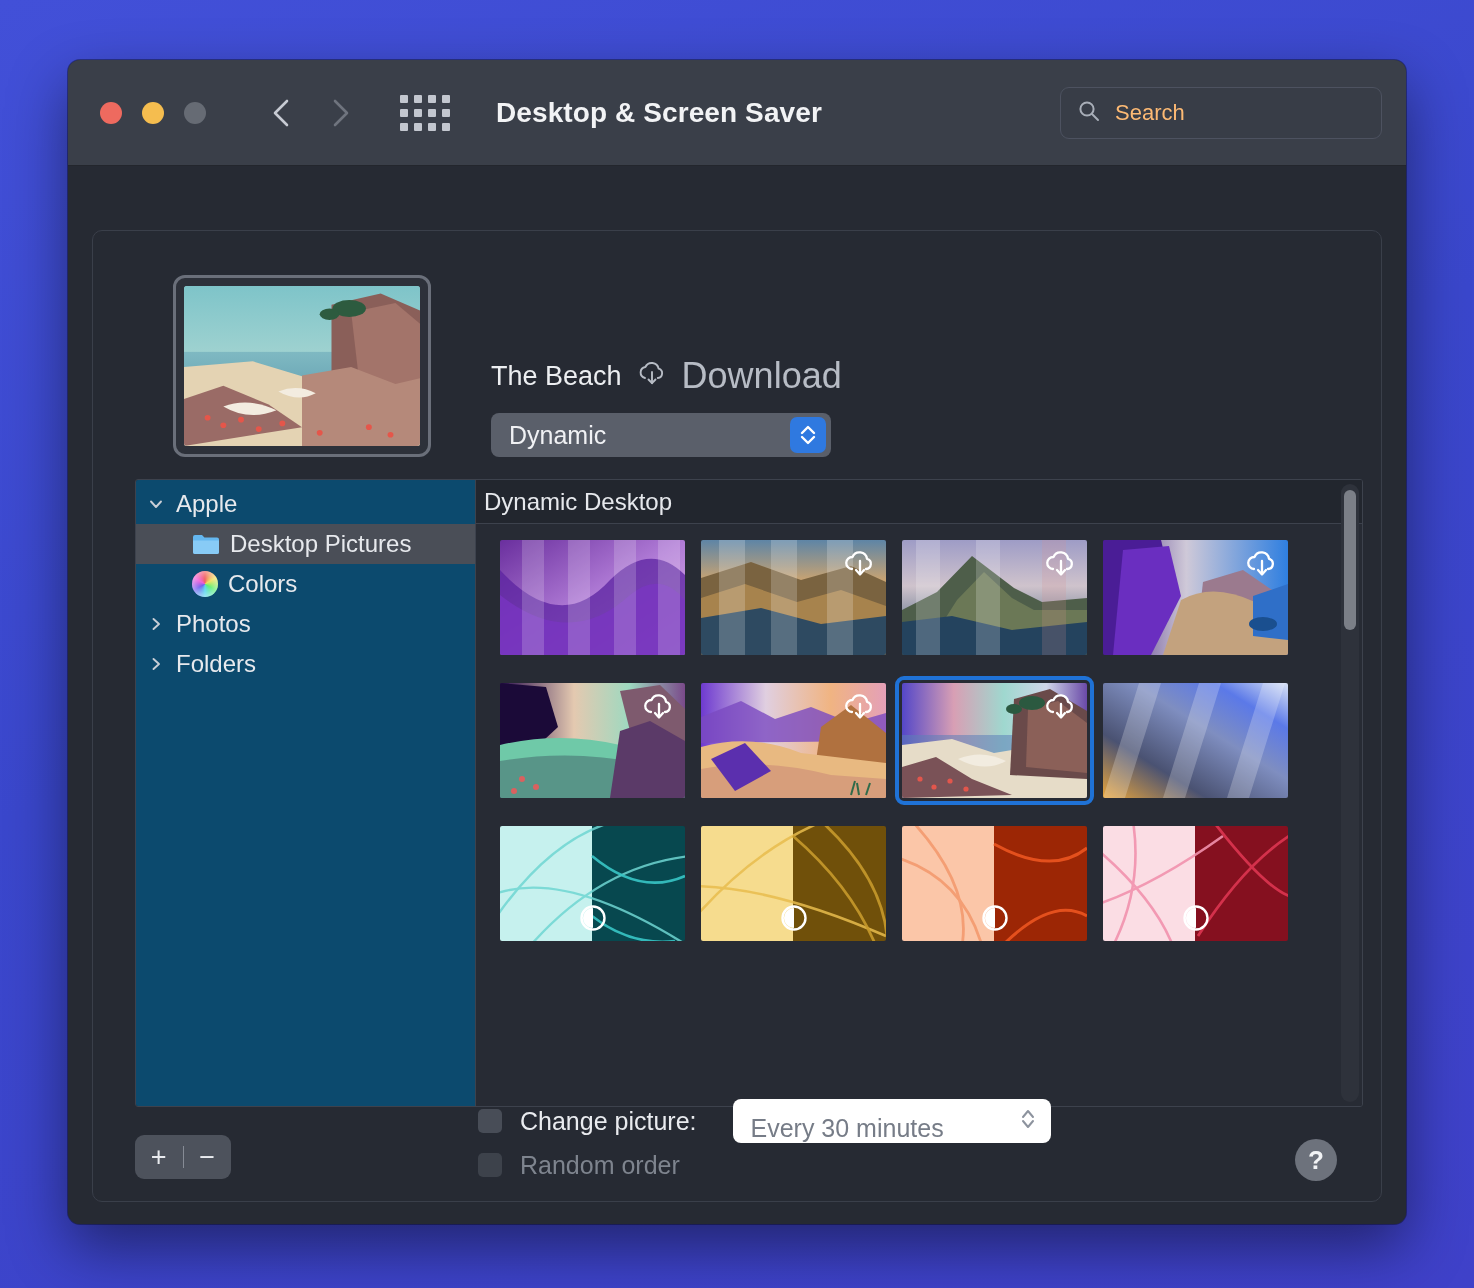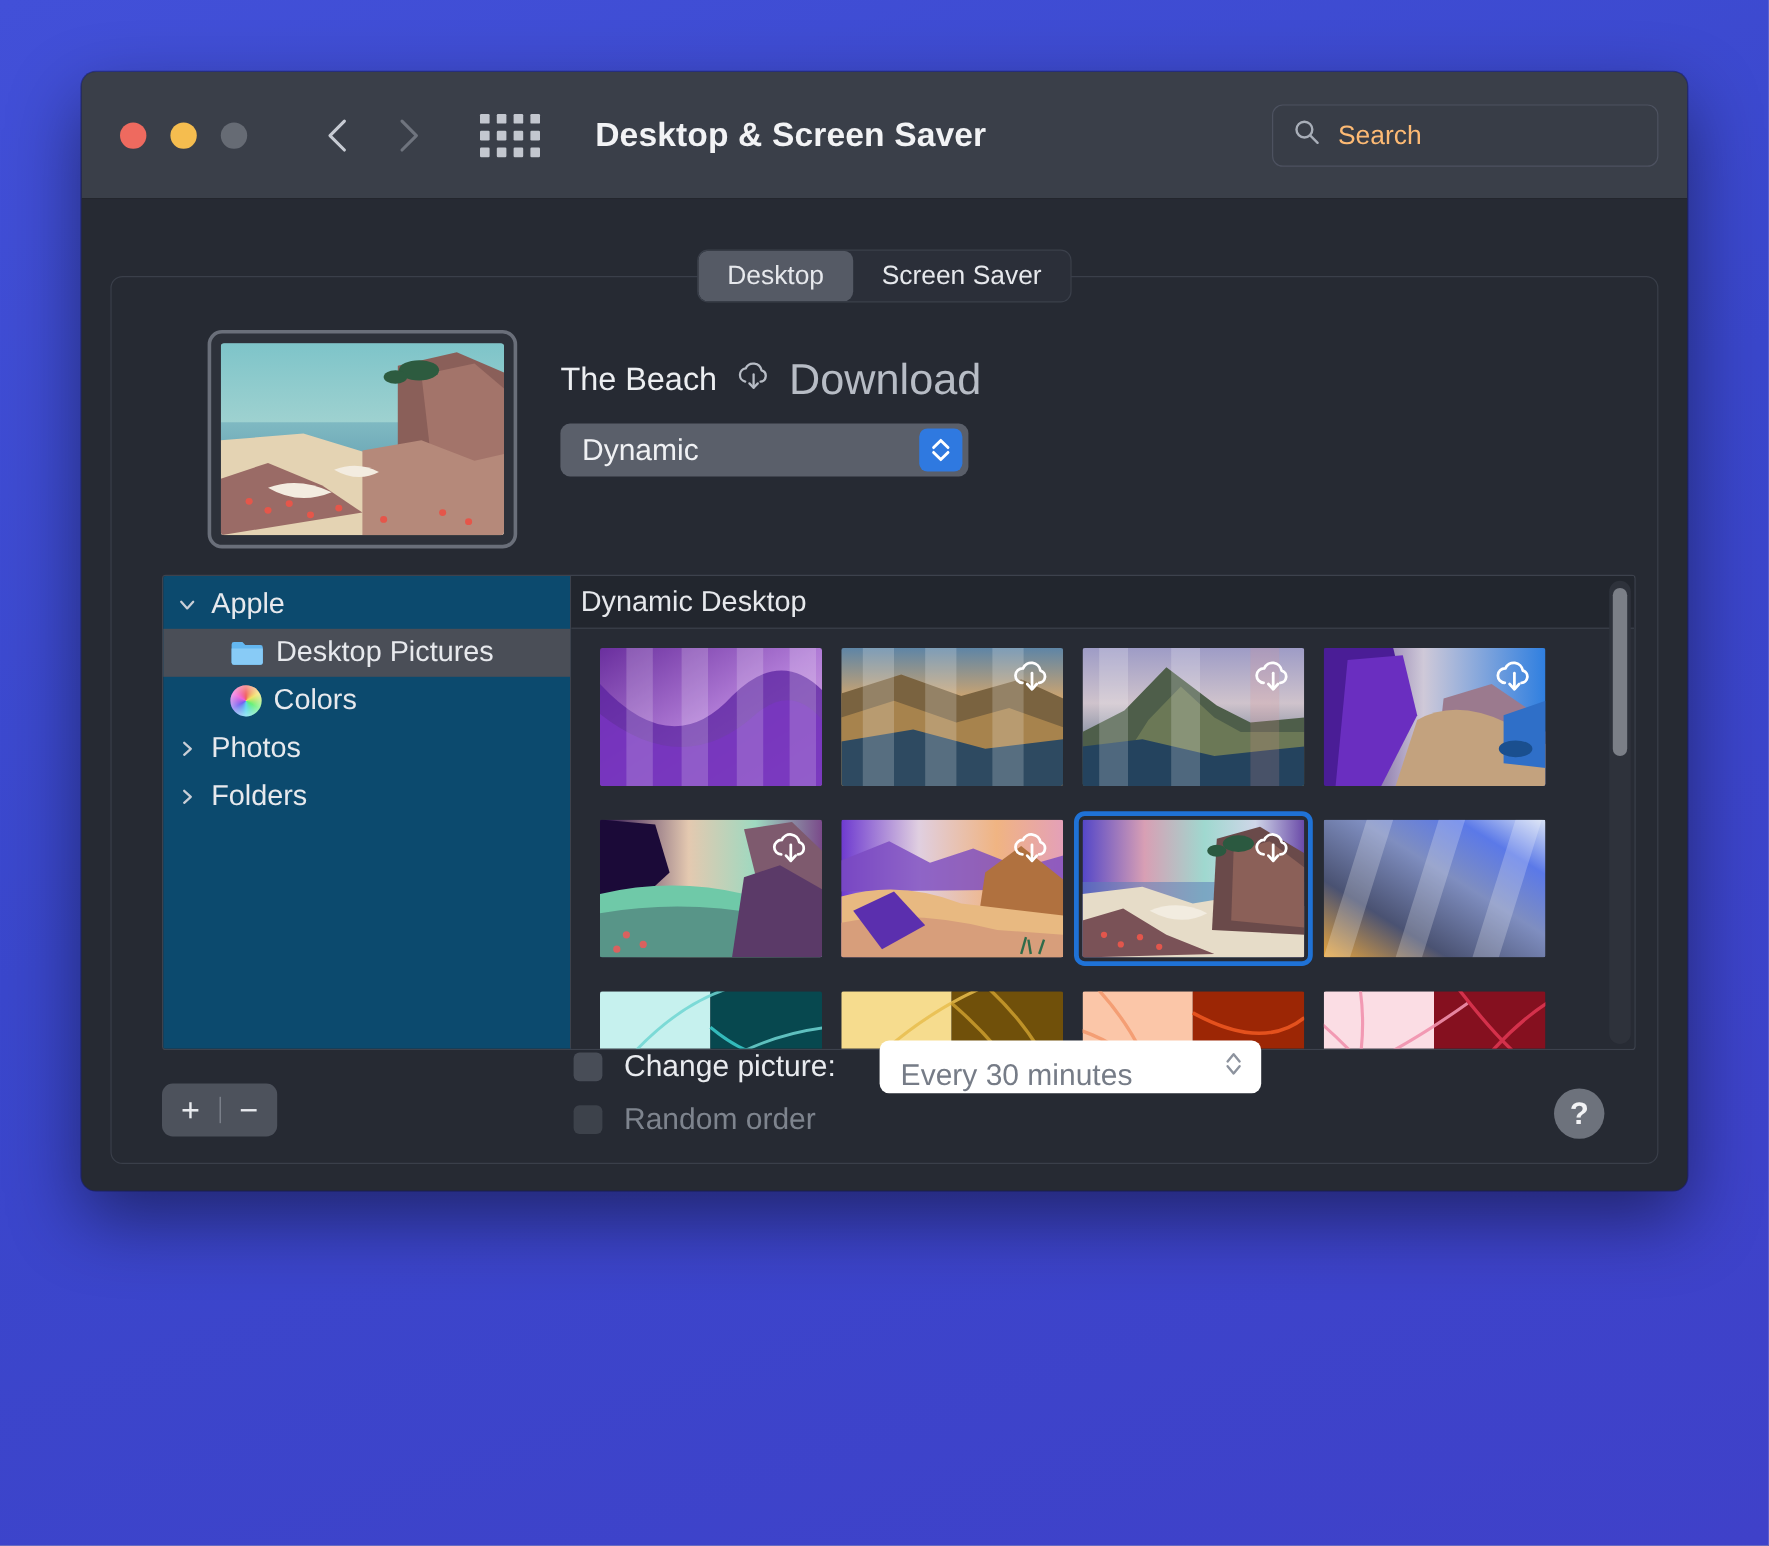--- a/index.html
+++ b/index.html
@@ -9,21 +9,21 @@
     overflow: hidden;
   }
   body {
     background: linear-gradient(160deg, #4250d8 0%, #3a47cc 45%, #3f41c9 100%);
   }
 
   
   .window {
     position: absolute;
     left: 68px; top: 60px;
-    width: 1338px; height: 932px;
+    width: 1338px; height: 1164px;
     background: #282c35;
     border-radius: 12px;
     box-shadow: 0 24px 60px rgba(0,0,0,.45), 0 0 0 1px rgba(0,0,0,.35);
     overflow: hidden;
     display: flex; flex-direction: column;
   }
   .titlebar {
     height: 106px;
     background: #3a3f49;
     border-bottom: 1px solid #23262d;
@@ -86,21 +86,21 @@
   .tab.active { background: #555a65; border-radius: 8px; }
 
   .panel {
     position: absolute;
     left: 24px; right: 24px; top: 64px; bottom: 22px;
     border: 1px solid #3a3f4a;
     border-radius: 10px;
   }
 
   
-  .preview-row { position: absolute; left: 80px; top: 44px; display: flex; gap: 36px; }
+  .preview-row { position: absolute; left: 80px; top: 44px; display: flex; gap: 60px; align-items: flex-end; }
   .preview-frame {
     width: 258px; height: 182px;
     border: 3px solid #6a6f7a;
     border-radius: 12px;
     padding: 8px;
     background: #2d313a;
   }
   .preview-img { width: 100%; height: 100%; border-radius: 3px; overflow: hidden; position: relative; }
 
   .preview-meta { padding-top: 20px; }
@@ -286,24 +286,20 @@
             <circle cx="10" cy="10" r="6.6" fill="none" stroke="#a8aeb8" stroke-width="2"></circle>
             <line x1="15" y1="15" x2="21" y2="21" stroke="#a8aeb8" stroke-width="2" stroke-linecap="round"></line>
           </svg>
       </span>
       <span class="ph">Search</span>
     </div>
   </div>
 
   <div class="content">
 
-    <div class="tabs">
-      <div class="tab active">Desktop</div>
-      <div class="tab">Screen Saver</div>
-    </div>
 
     <div class="panel">
 
       <div class="preview-row">
         <div class="preview-frame">
           <div class="preview-img">
             <div class="w-beach-full">
               <svg width="100%" height="100%" viewBox="0 0 240 170" preserveAspectRatio="none" style="position:absolute;inset:0">
                 <defs>
                   <linearGradient id="pvSky" x1="0" y1="0" x2="0" y2="1">

